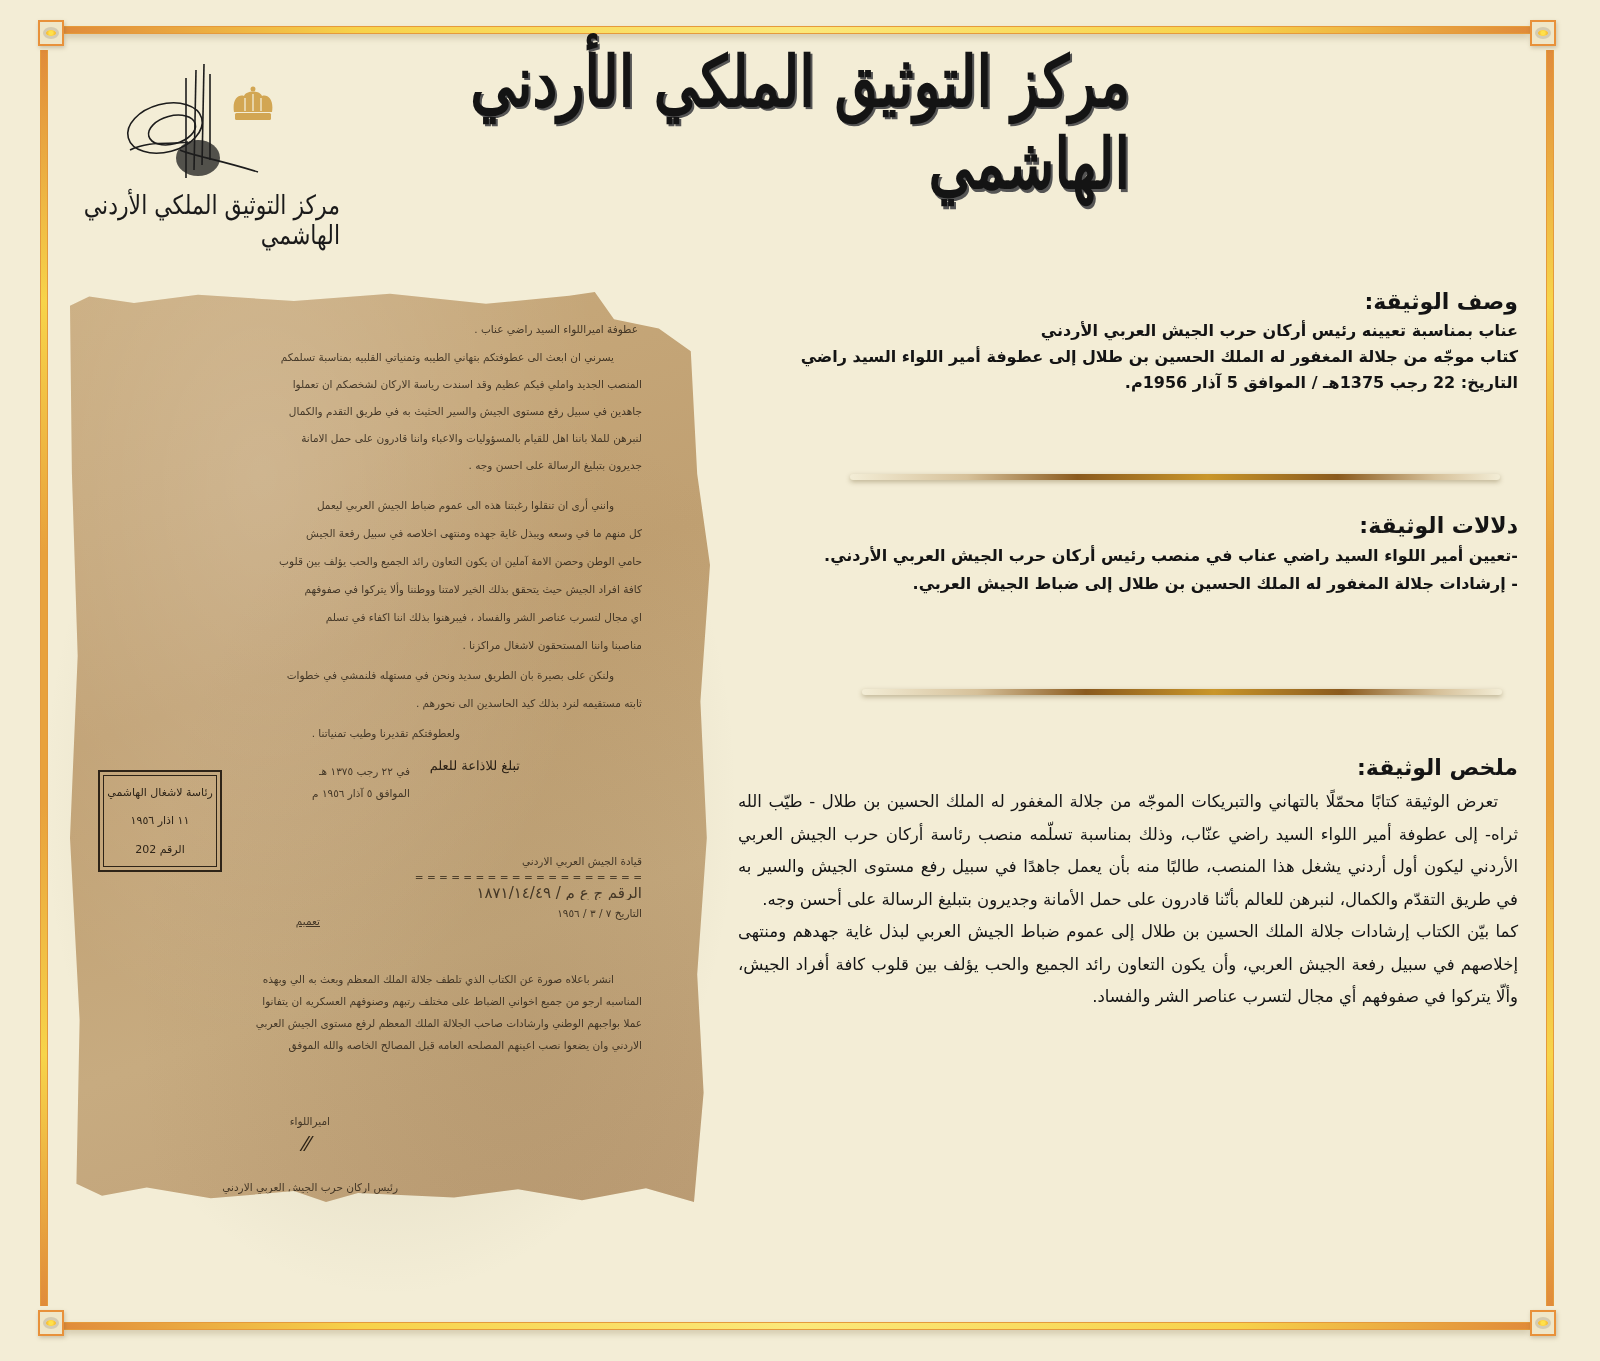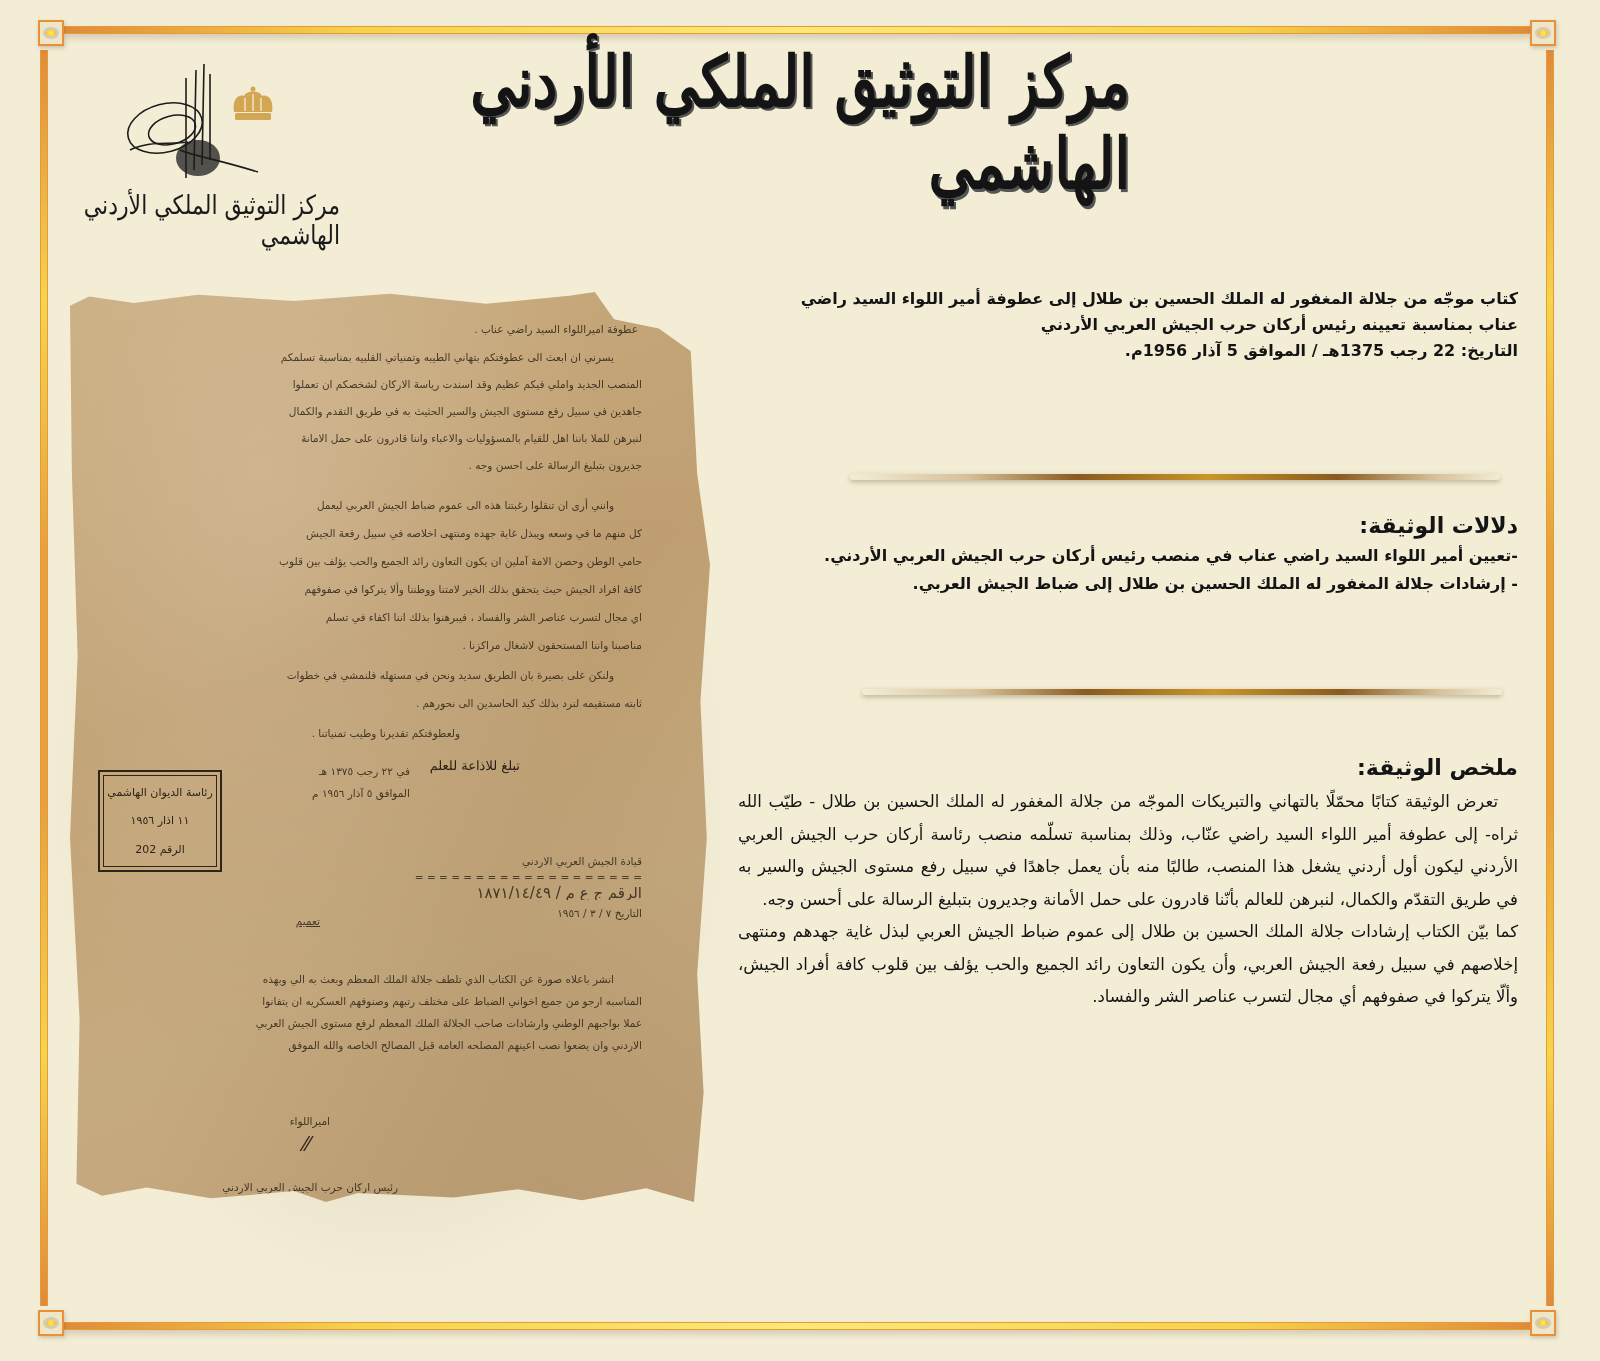--- a/index.html
+++ b/index.html
@@ -194,21 +194,21 @@
 
   <div class="dl full" style="top:376px; right:96px;">ولنكن على بصيرة بان الطريق سديد ونحن في مستهله فلنمشي في خطوات</div>
   <div class="dl" style="top:404px;">ثابته مستقيمه لنرد بذلك كيد الحاسدين الى نحورهم .</div>
   <div class="dl" style="top:434px; right:250px;">ولعطوفتكم تقديرنا وطيب تمنياتنا .</div>
 
   <div class="dl" style="top:472px; right:300px;">في ٢٢ رجب ١٣٧٥ هـ</div>
   <div class="dl" style="top:494px; right:300px;">الموافق ٥ آذار ١٩٥٦ م</div>
   <div class="handwrite" style="top:466px; right:190px;">تبلغ للاذاعة للعلم</div>
 
   <div class="stamp">
-    <span>رئاسة الديوان الهاشمي</span>
+    <span>رئاسة لاشغال الهاشمي</span>
     <span>١١ اذار ١٩٥٦</span>
     <span>الرقم 202</span>
   </div>
 
   <div class="dl" style="top:562px;">قيادة الجيش العربي الاردني</div>
   <div class="dl" style="top:578px; color:#3b2f1f;">= = = = = = = = = = = = = = = = = = =</div>
   <div class="dl" style="top:594px; font-size:15px;">الرقم ج ع م / ١٨٧١/١٤/٤٩</div>
   <div class="dl" style="top:614px;">التاريخ ٧ / ٣ / ١٩٥٦</div>
   <div class="dl" style="top:622px; right:390px; text-decoration:underline;">تعميم</div>
 
@@ -216,22 +216,23 @@
   <div class="dl full" style="top:702px;">المناسبه ارجو من جميع اخواني الضباط على مختلف رتبهم وصنوفهم العسكريه ان يتفانوا</div>
   <div class="dl full" style="top:724px;">عملا بواجبهم الوطني وارشادات صاحب الجلالة الملك المعظم لرفع مستوى الجيش العربي</div>
   <div class="dl full" style="top:746px;">الاردني وان يضعوا نصب اعينهم المصلحه العامه قبل المصالح الخاصه والله الموفق</div>
 
   <div class="dl" style="top:822px; right:380px;margin-left:44px;">اميراللواء</div>
   <div class="handwrite" style="top:840px; right:400px; font-size:20px;">⁄⁄</div>
   <div class="dl" style="top:888px; right:312px;">رئيس اركان حرب الجيش العربي الاردني</div>
 </div>
 
 <section class="panel sec-desc">
+  <h2>وصف الوثيقة:</h2>
+  <p>عناب بمناسبة تعيينه رئيس أركان حرب الجيش العربي الأردني</p>
   <p>كتاب موجّه من جلالة المغفور له الملك الحسين بن طلال إلى عطوفة أمير اللواء السيد راضي</p>
-  <p>عناب بمناسبة تعيينه رئيس أركان حرب الجيش العربي الأردني</p>
   <p>التاريخ: 22 رجب 1375هـ / الموافق 5 آذار 1956م.</p>
 </section>
 
 <div class="sep sep1"></div>
 
 <section class="panel sec-sig">
   <h2>دلالات الوثيقة:</h2>
   <p class="bullet">-تعيين أمير اللواء السيد راضي عناب في منصب رئيس أركان حرب الجيش العربي الأردني.</p>
   <p class="bullet">- إرشادات جلالة المغفور له الملك الحسين بن طلال إلى ضباط الجيش العربي.</p>
 </section>

